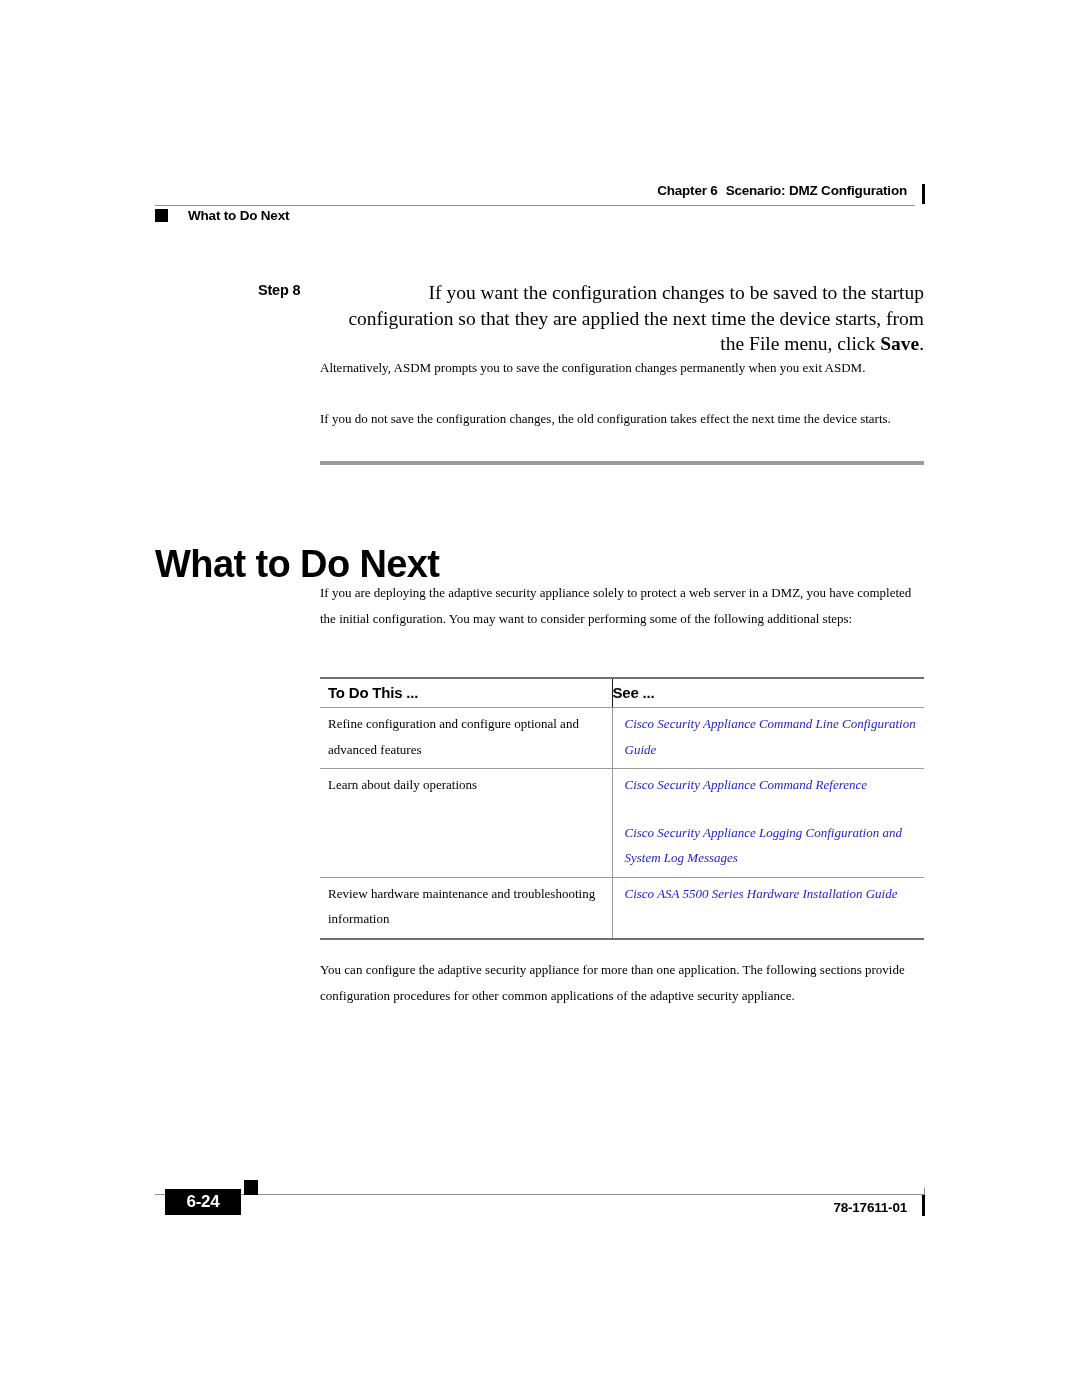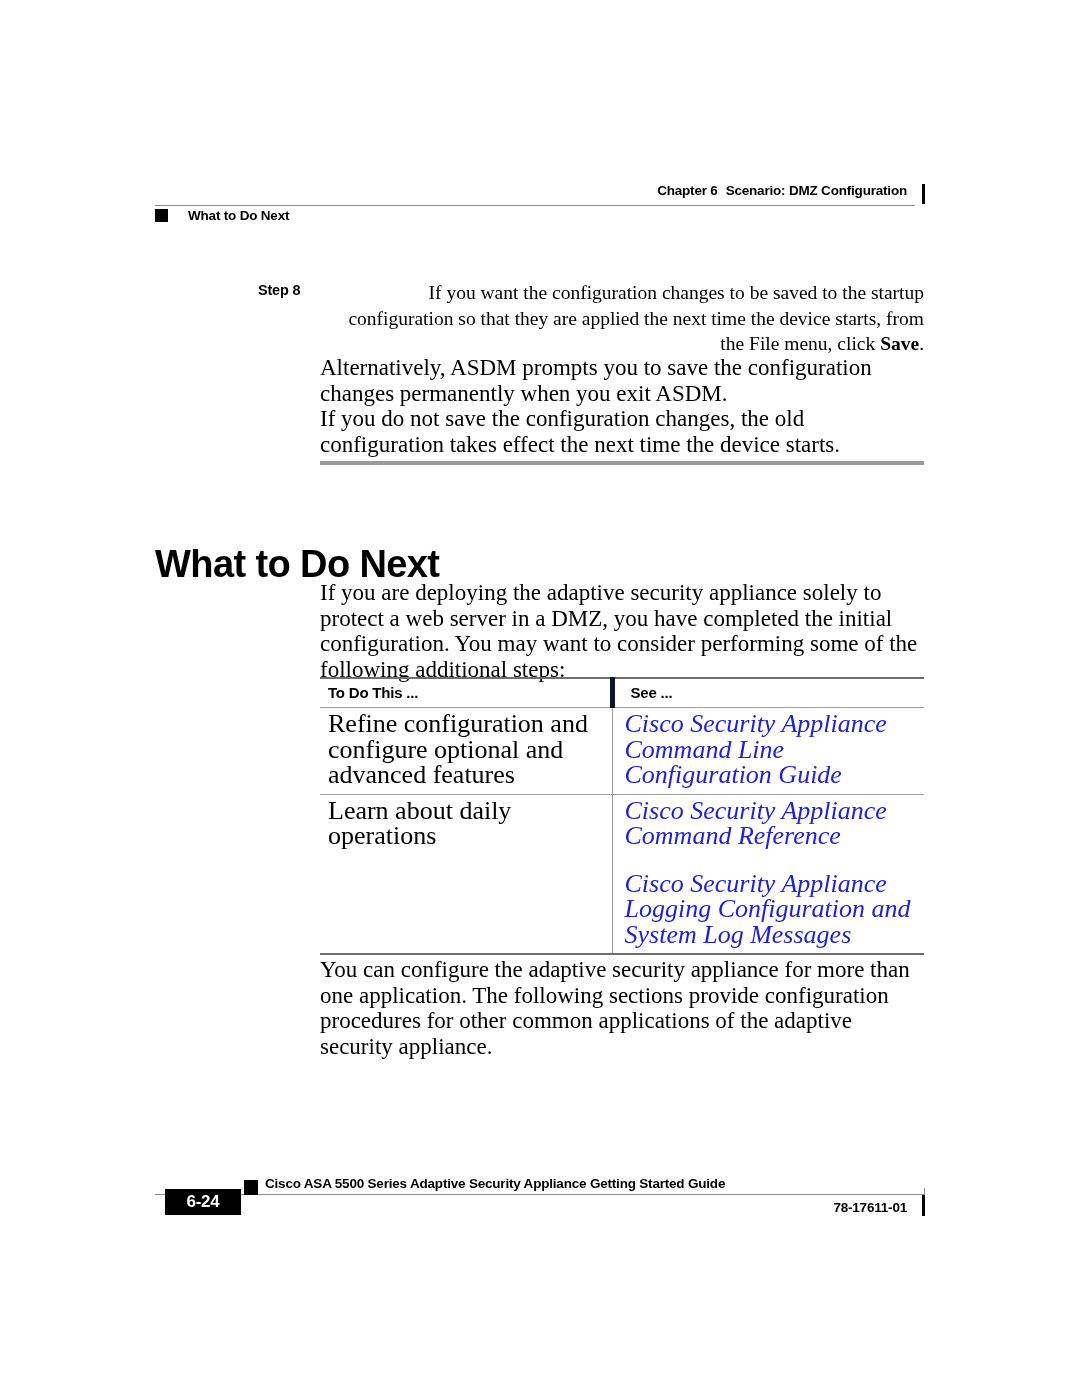--- a/index.html
+++ b/index.html
@@ -103,21 +103,21 @@
     letter-spacing: -0.2px;
     white-space: nowrap;
   }
   .step-body {
     margin-left: 62px;
     font-size: 19.5px;
     line-height: 25.5px;
     text-align: right;
   }
   .para {
-    font-size: 23px;
+    font-size: 13px;
     line-height: 25.5px;
   }
   .b { font-weight: bold; }
 
   .para-alt {
     position: absolute;
     left: 320px;
     top: 355px;
     width: 606px;
   }
@@ -177,25 +177,25 @@
     font-family: "Liberation Sans", "DejaVu Sans", sans-serif;
     font-weight: bold;
     font-size: 15px;
     letter-spacing: -0.2px;
     padding: 5px 0 6px 8px;
     border-top: 2.5px solid #6f6f6f;
     border-bottom: 1.5px solid #9a9a9a;
     vertical-align: top;
   }
   .table thead th.col2 {
-    border-left: 5px solid #0f172a;
-    padding-left: 16px;
+    border-left: 1px solid #0f172a;
+    padding-left: 0;
   }
   .table tbody td {
-    font-size: 26px;
+    font-size: 13px;
     line-height: 25.5px;
     padding: 3px 6px 6px 8px;
     border-bottom: 1.5px solid #9a9a9a;
     vertical-align: top;
   }
   .table tbody td.col2 {
     border-left: 1px solid #9a9a9a;
     padding-left: 12px;
     color: #2222cc;
     font-style: italic;
@@ -351,32 +351,37 @@
               <span class="ref">Cisco Security Appliance Command Line Configuration Guide</span>
             </td>
           </tr>
           <tr>
             <td>Learn about daily operations</td>
             <td class="col2">
               <span class="ref">Cisco Security Appliance Command Reference</span>
               <span class="ref ref-group">Cisco Security Appliance Logging Configuration and System Log Messages</span>
             </td>
           </tr>
+          <tr>
+            <td>Review hardware maintenance and troubleshooting information</td>
+            <td class="col2">
+              <span class="ref">Cisco ASA 5500 Series Hardware Installation Guide</span>
+            </td>
+          </tr>
         </tbody>
       </table>
     </div>
 
     <div class="para para-closing">You can configure the adaptive security appliance for more than one application. The following sections provide configuration procedures for other common applications of the adaptive security appliance.</div>
 
   </div>
 
   <div class="footer">
     <div class="footer-rule"></div>
     <div class="footer-square"></div>
     <div class="footer-pagebox"></div>
     <div class="footer-pagenum">6-24</div>
-    <div class="footer-title">Cisco ASA 5500 Series Adaptive Security Appliance Getting Started Guide</div>
     <div class="footer-docnum">78-17611-01</div>
     <div class="footer-right-tick"></div>
     <div class="footer-edge-bar"></div>
   </div>
 
 </div>
 
 </body></html>

